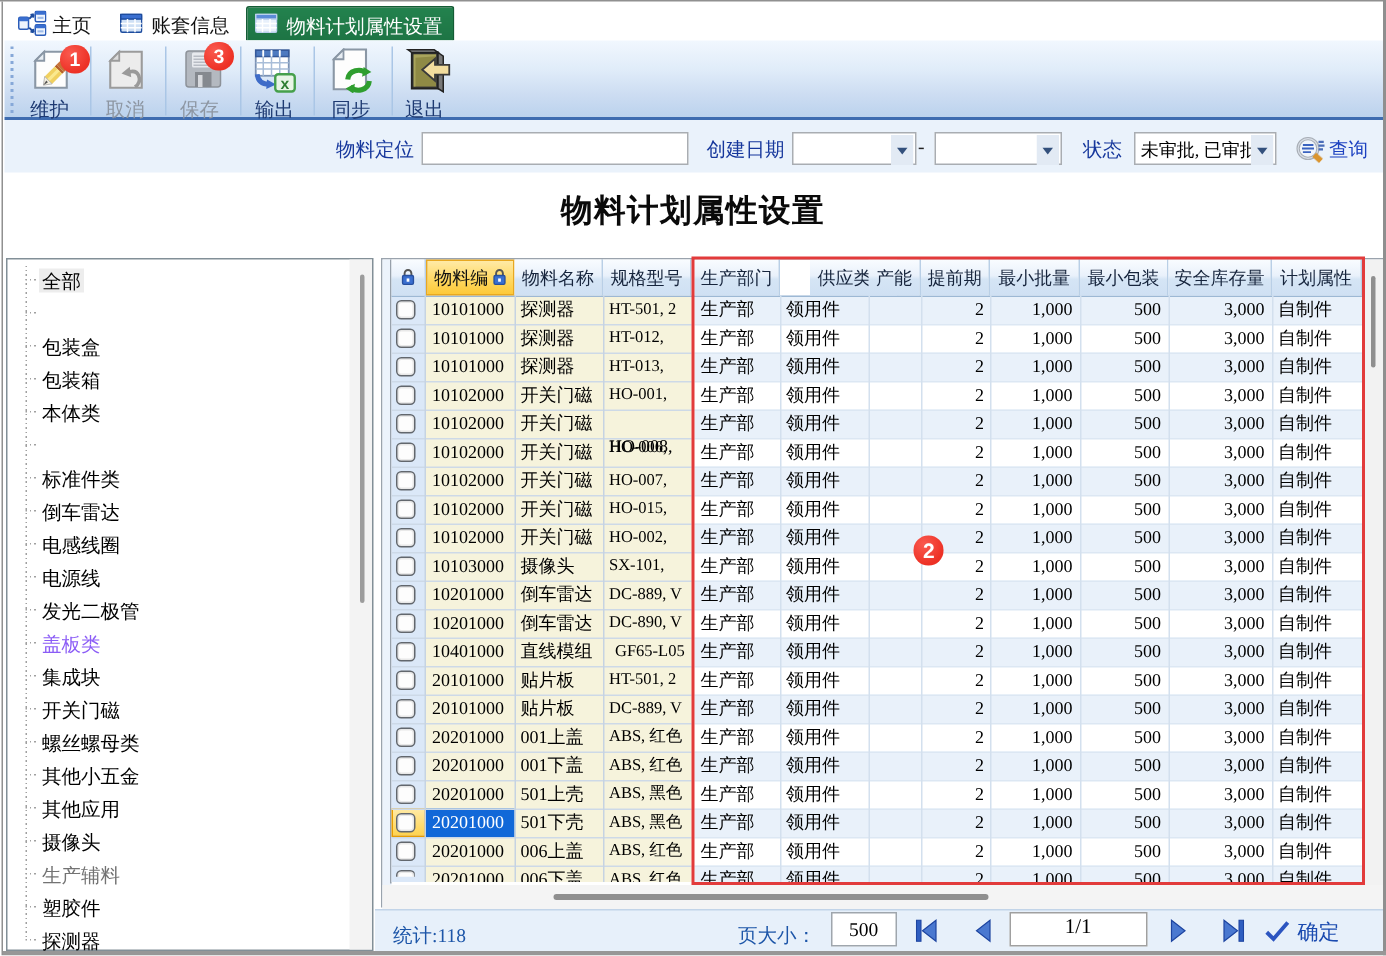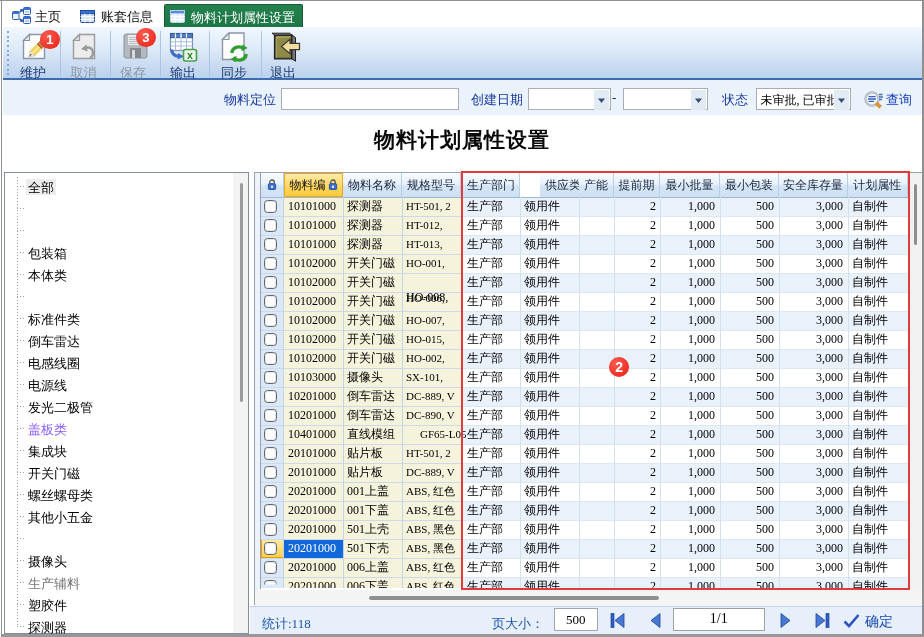--- a/index.html
+++ b/index.html
@@ -154,20 +154,21 @@
 </svg></div>
 <div class="ab" style="left:886px;top:91px;width:32px;height:15px;font-size:13px;color:#1c41c0;">查询</div>
 <div class="ab" style="left:312px;top:126px;width:300px;height:25px;font-size:21px;font-weight:bold;color:#0a0a0a;text-align:center;letter-spacing:1px;">物料计划属性设置</div>
 <div class="ab" style="left:3.5px;top:171.5px;width:245.5px;height:462px;background:#fff;border:1px solid #828f97;box-sizing:border-box;"></div>
 <div class="ab" style="left:26px;top:178.5px;width:30px;height:16px;background:#ededed;"></div>
 <div class="ab" style="left:17px;top:177px;width:1px;height:449px;background:repeating-linear-gradient(#a0a0a0 0,#a0a0a0 1px,transparent 1px,transparent 3px);"></div>
 <div class="ab" style="left:17px;top:186.3px;width:9px;height:1px;background:repeating-linear-gradient(90deg,#a0a0a0 0,#a0a0a0 1px,transparent 1px,transparent 3px);"></div>
 <div class="ab" style="left:28px;top:178.8px;width:170px;height:16px;font-size:13px;color:#000;white-space:nowrap;">全部</div>
 <div class="ab" style="left:17px;top:208.3px;width:9px;height:1px;background:repeating-linear-gradient(90deg,#a0a0a0 0,#a0a0a0 1px,transparent 1px,transparent 3px);"></div>
 <div class="ab" style="left:17px;top:230.3px;width:9px;height:1px;background:repeating-linear-gradient(90deg,#a0a0a0 0,#a0a0a0 1px,transparent 1px,transparent 3px);"></div>
+<div class="ab" style="left:28px;top:222.8px;width:170px;height:16px;font-size:13px;color:#000;white-space:nowrap;">包装盒</div>
 <div class="ab" style="left:17px;top:252.3px;width:9px;height:1px;background:repeating-linear-gradient(90deg,#a0a0a0 0,#a0a0a0 1px,transparent 1px,transparent 3px);"></div>
 <div class="ab" style="left:28px;top:244.8px;width:170px;height:16px;font-size:13px;color:#000;white-space:nowrap;">包装箱</div>
 <div class="ab" style="left:17px;top:274.3px;width:9px;height:1px;background:repeating-linear-gradient(90deg,#a0a0a0 0,#a0a0a0 1px,transparent 1px,transparent 3px);"></div>
 <div class="ab" style="left:28px;top:266.8px;width:170px;height:16px;font-size:13px;color:#000;white-space:nowrap;">本体类</div>
 <div class="ab" style="left:17px;top:296.3px;width:9px;height:1px;background:repeating-linear-gradient(90deg,#a0a0a0 0,#a0a0a0 1px,transparent 1px,transparent 3px);"></div>
 <div class="ab" style="left:17px;top:318.3px;width:9px;height:1px;background:repeating-linear-gradient(90deg,#a0a0a0 0,#a0a0a0 1px,transparent 1px,transparent 3px);"></div>
 <div class="ab" style="left:28px;top:310.8px;width:170px;height:16px;font-size:13px;color:#000;white-space:nowrap;">标准件类</div>
 <div class="ab" style="left:17px;top:340.3px;width:9px;height:1px;background:repeating-linear-gradient(90deg,#a0a0a0 0,#a0a0a0 1px,transparent 1px,transparent 3px);"></div>
 <div class="ab" style="left:28px;top:332.8px;width:170px;height:16px;font-size:13px;color:#000;white-space:nowrap;">倒车雷达</div>
 <div class="ab" style="left:17px;top:362.3px;width:9px;height:1px;background:repeating-linear-gradient(90deg,#a0a0a0 0,#a0a0a0 1px,transparent 1px,transparent 3px);"></div>
@@ -180,20 +181,21 @@
 <div class="ab" style="left:28px;top:420.8px;width:170px;height:16px;font-size:13px;color:#8b5cf6;white-space:nowrap;">盖板类</div>
 <div class="ab" style="left:17px;top:450.3px;width:9px;height:1px;background:repeating-linear-gradient(90deg,#a0a0a0 0,#a0a0a0 1px,transparent 1px,transparent 3px);"></div>
 <div class="ab" style="left:28px;top:442.8px;width:170px;height:16px;font-size:13px;color:#000;white-space:nowrap;">集成块</div>
 <div class="ab" style="left:17px;top:472.3px;width:9px;height:1px;background:repeating-linear-gradient(90deg,#a0a0a0 0,#a0a0a0 1px,transparent 1px,transparent 3px);"></div>
 <div class="ab" style="left:28px;top:464.8px;width:170px;height:16px;font-size:13px;color:#000;white-space:nowrap;">开关门磁</div>
 <div class="ab" style="left:17px;top:494.3px;width:9px;height:1px;background:repeating-linear-gradient(90deg,#a0a0a0 0,#a0a0a0 1px,transparent 1px,transparent 3px);"></div>
 <div class="ab" style="left:28px;top:486.8px;width:170px;height:16px;font-size:13px;color:#000;white-space:nowrap;">螺丝螺母类</div>
 <div class="ab" style="left:17px;top:516.3px;width:9px;height:1px;background:repeating-linear-gradient(90deg,#a0a0a0 0,#a0a0a0 1px,transparent 1px,transparent 3px);"></div>
 <div class="ab" style="left:28px;top:508.79999999999995px;width:170px;height:16px;font-size:13px;color:#000;white-space:nowrap;">其他小五金</div>
 <div class="ab" style="left:17px;top:538.3px;width:9px;height:1px;background:repeating-linear-gradient(90deg,#a0a0a0 0,#a0a0a0 1px,transparent 1px,transparent 3px);"></div>
+<div class="ab" style="left:28px;top:530.8px;width:170px;height:16px;font-size:13px;color:#000;white-space:nowrap;">其他应用</div>
 <div class="ab" style="left:17px;top:560.3px;width:9px;height:1px;background:repeating-linear-gradient(90deg,#a0a0a0 0,#a0a0a0 1px,transparent 1px,transparent 3px);"></div>
 <div class="ab" style="left:28px;top:552.8px;width:170px;height:16px;font-size:13px;color:#000;white-space:nowrap;">摄像头</div>
 <div class="ab" style="left:17px;top:582.3px;width:9px;height:1px;background:repeating-linear-gradient(90deg,#a0a0a0 0,#a0a0a0 1px,transparent 1px,transparent 3px);"></div>
 <div class="ab" style="left:28px;top:574.8px;width:170px;height:16px;font-size:13px;color:#737373;white-space:nowrap;">生产辅料</div>
 <div class="ab" style="left:17px;top:604.3px;width:9px;height:1px;background:repeating-linear-gradient(90deg,#a0a0a0 0,#a0a0a0 1px,transparent 1px,transparent 3px);"></div>
 <div class="ab" style="left:28px;top:596.8px;width:170px;height:16px;font-size:13px;color:#000;white-space:nowrap;">塑胶件</div>
 <div class="ab" style="left:17px;top:626.3px;width:9px;height:1px;background:repeating-linear-gradient(90deg,#a0a0a0 0,#a0a0a0 1px,transparent 1px,transparent 3px);"></div>
 <div class="ab" style="left:28px;top:618.8px;width:170px;height:16px;font-size:13px;color:#000;white-space:nowrap;">探测器</div>
 <div class="ab" style="left:233px;top:172.5px;width:14.5px;height:460px;background:#f3f3f3;"></div>
 <div class="ab" style="left:239.5px;top:183px;width:3px;height:219px;background:#9c9c9c;border-radius:2px;"></div>
@@ -421,21 +423,21 @@
 <div class="ab cell" style="left:467px;top:406px;width:52px;height:19px;">生产部</div>
 <div class="ab cell" style="left:524px;top:406px;width:52px;height:19px;">领用件</div>
 <div class="ab cell" style="left:614px;top:406px;width:42px;height:19px;text-align:right;">2</div>
 <div class="ab cell" style="left:660px;top:406px;width:55px;height:19px;text-align:right;">1,000</div>
 <div class="ab cell" style="left:720px;top:406px;width:54px;height:19px;text-align:right;">500</div>
 <div class="ab cell" style="left:779px;top:406px;width:64px;height:19px;text-align:right;">3,000</div>
 <div class="ab cell" style="left:852px;top:406px;width:54px;height:19px;">自制件</div>
 <div class="ab" style="left:263.5px;top:427.5px;width:13px;height:13px;background:#fdfdfd;border:1.6px solid #62676d;border-radius:3.5px;box-sizing:border-box;box-shadow:inset 0 0 0 1px #e8e8e8;"></div>
 <div class="ab cell" style="left:288px;top:425px;width:54px;height:19px;">10401000</div>
 <div class="ab cell" style="left:347px;top:425px;width:54px;height:19px;">直线模组</div>
-<div class="ab cell" style="left:420px;top:425px;width:54px;height:19px;font-size:11px;">GF65-L05</div>
+<div class="ab cell" style="left:410px;top:425px;width:54px;height:19px;font-size:11px;">GF65-L05</div>
 <div class="ab cell" style="left:467px;top:425px;width:52px;height:19px;">生产部</div>
 <div class="ab cell" style="left:524px;top:425px;width:52px;height:19px;">领用件</div>
 <div class="ab cell" style="left:614px;top:425px;width:42px;height:19px;text-align:right;">2</div>
 <div class="ab cell" style="left:660px;top:425px;width:55px;height:19px;text-align:right;">1,000</div>
 <div class="ab cell" style="left:720px;top:425px;width:54px;height:19px;text-align:right;">500</div>
 <div class="ab cell" style="left:779px;top:425px;width:64px;height:19px;text-align:right;">3,000</div>
 <div class="ab cell" style="left:852px;top:425px;width:54px;height:19px;">自制件</div>
 <div class="ab" style="left:263.5px;top:446.5px;width:13px;height:13px;background:#fdfdfd;border:1.6px solid #62676d;border-radius:3.5px;box-sizing:border-box;box-shadow:inset 0 0 0 1px #e8e8e8;"></div>
 <div class="ab cell" style="left:288px;top:444px;width:54px;height:19px;">20101000</div>
 <div class="ab cell" style="left:347px;top:444px;width:54px;height:19px;">贴片板</div>

